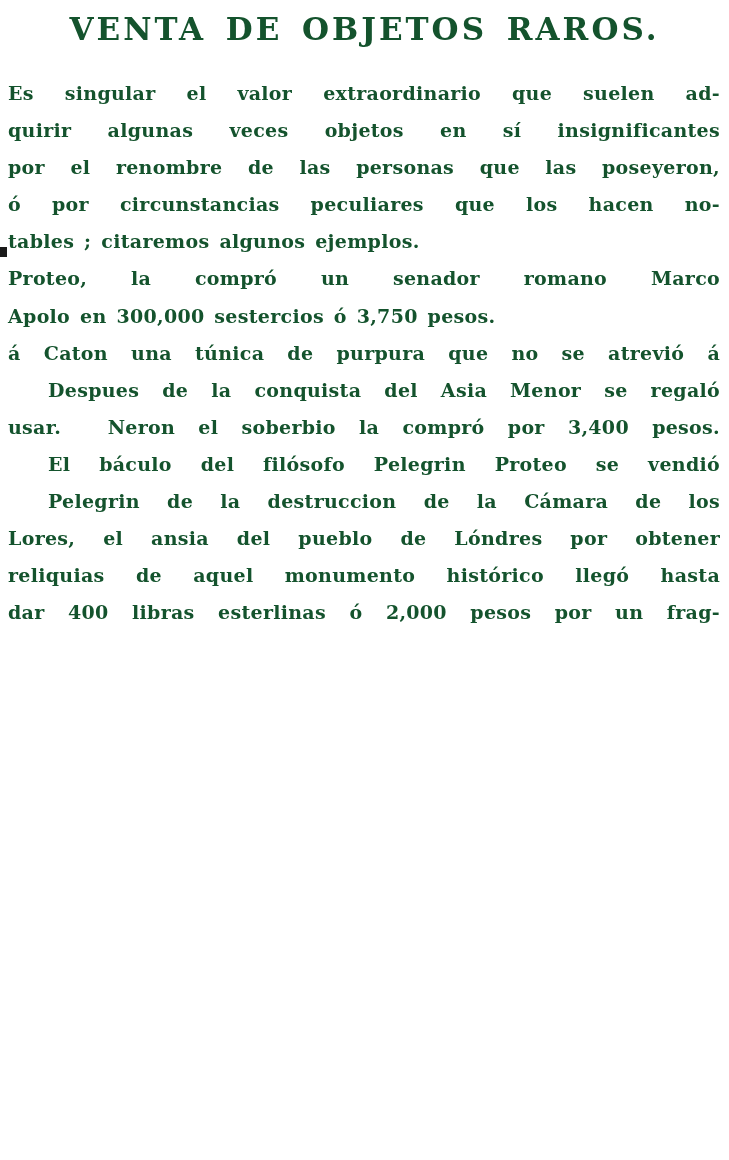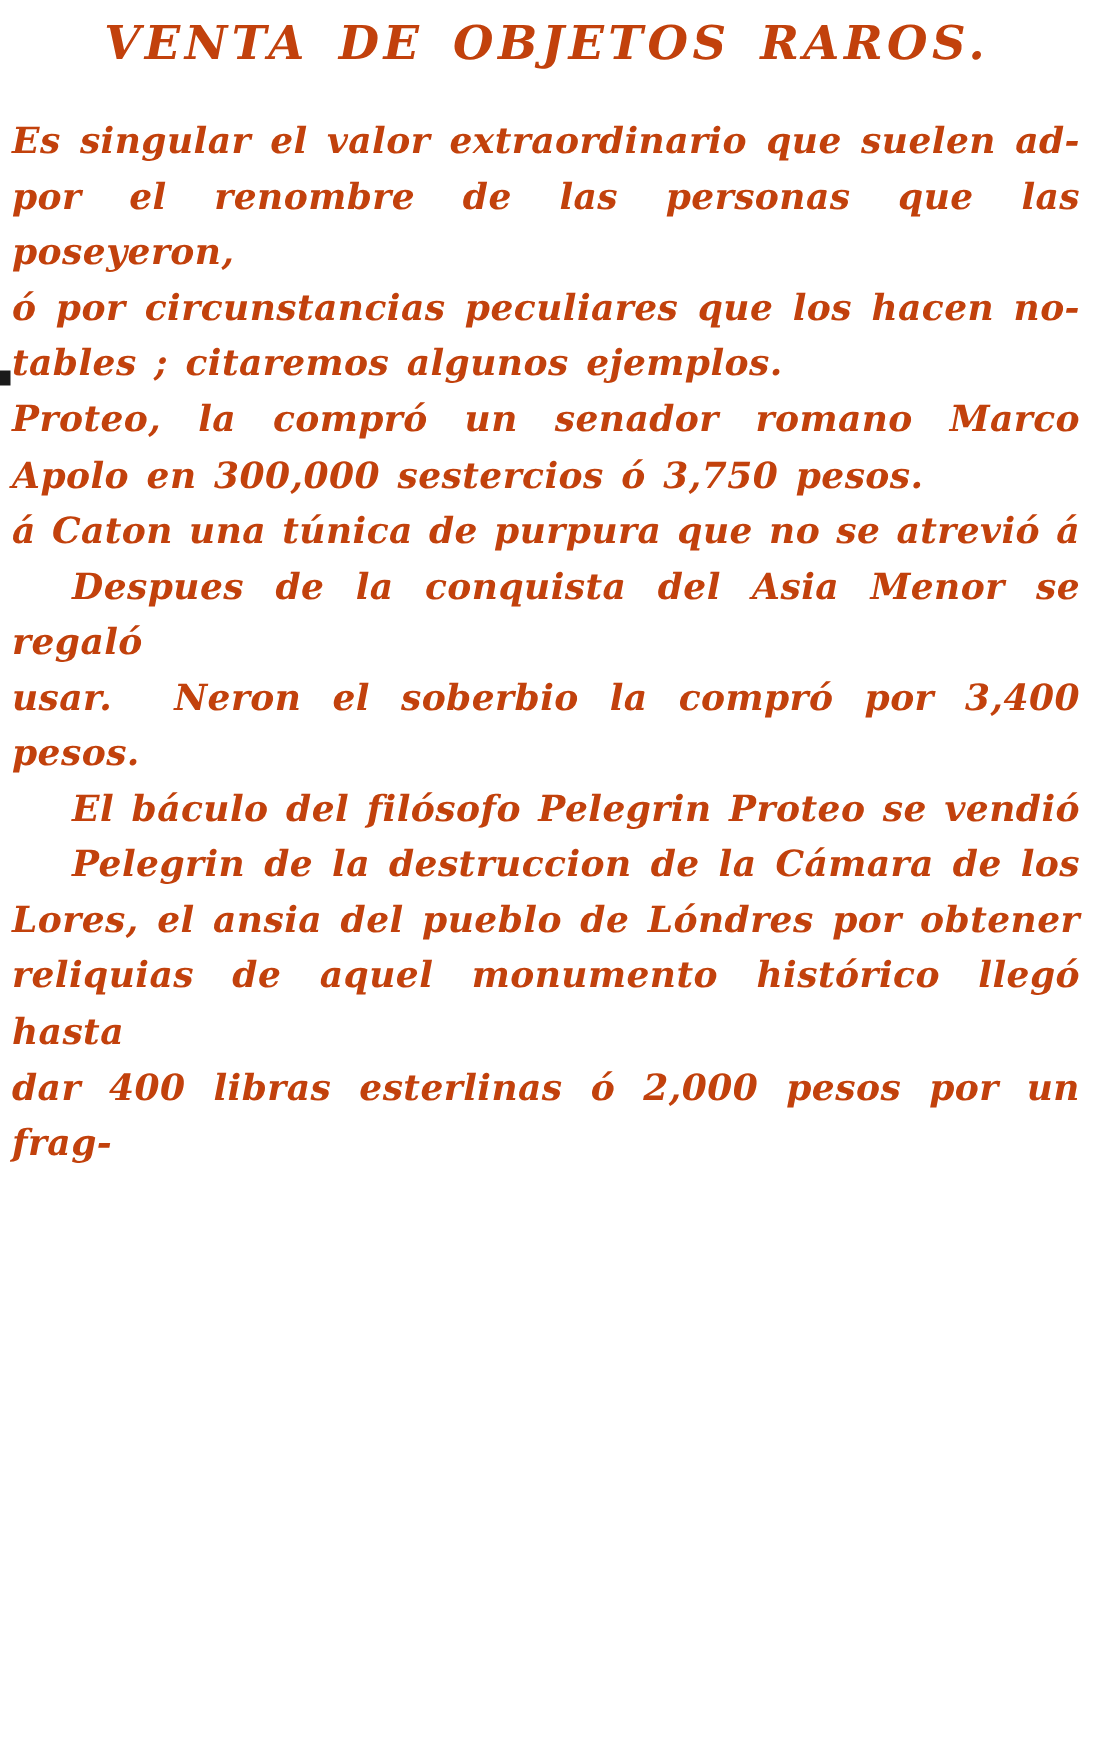--- a/index.html
+++ b/index.html
@@ -7,39 +7,38 @@
     padding: 0;
     background: #ffffff;
   }
   .page {
     position: relative;
     width: 729px;
     height: 1160px;
     background: #ffffff;
     overflow: hidden;
     font-family: "DejaVu Serif", "Liberation Serif", serif;
-    color: #c2410c;
-    font-style: italic;
+    color: #14532d;
   }
   .title {
     margin: 10px 8px 0 8px;
     text-align: center;
     font-size: 31px;
     font-weight: 700;
     letter-spacing: 3px;
     word-spacing: 6px;
     line-height: 38px;
     white-space: nowrap;
   }
   .body-text {
     margin-top: 27px;
     padding: 0 9px 0 8px;
   }
   .line {
-    font-size: 24px;
+    font-size: 19px;
     font-weight: 700;
     line-height: 37.1px;
     letter-spacing: 0.3px;
     word-spacing: 2px;
     text-align: justify;
     text-align-last: justify;
   }
   .line.ind {
     text-indent: 40px;
   }
@@ -62,20 +61,21 @@
 
 <div class="page">
   <div class="artifact"></div>
 
   <h1 class="title">VENTA DE OBJETOS RAROS.</h1>
 
   <div class="body-text">
 
     <div>
       <div class="line">Es singular el valor extraordinario que suelen ad-</div>
+      <div class="line">quirir algunas veces objetos en sí insignificantes</div>
       <div class="line">por el renombre de las personas que las poseyeron,</div>
       <div class="line">ó por circunstancias peculiares que los hacen no-</div>
       <div class="line last">tables ; citaremos algunos ejemplos.</div>
     </div>
 
     <div>
       <div class="line">Proteo, la compró un senador romano Marco</div>
       <div class="line last">Apolo en 300,000 sestercios ó 3,750 pesos.</div>
     </div>
 

